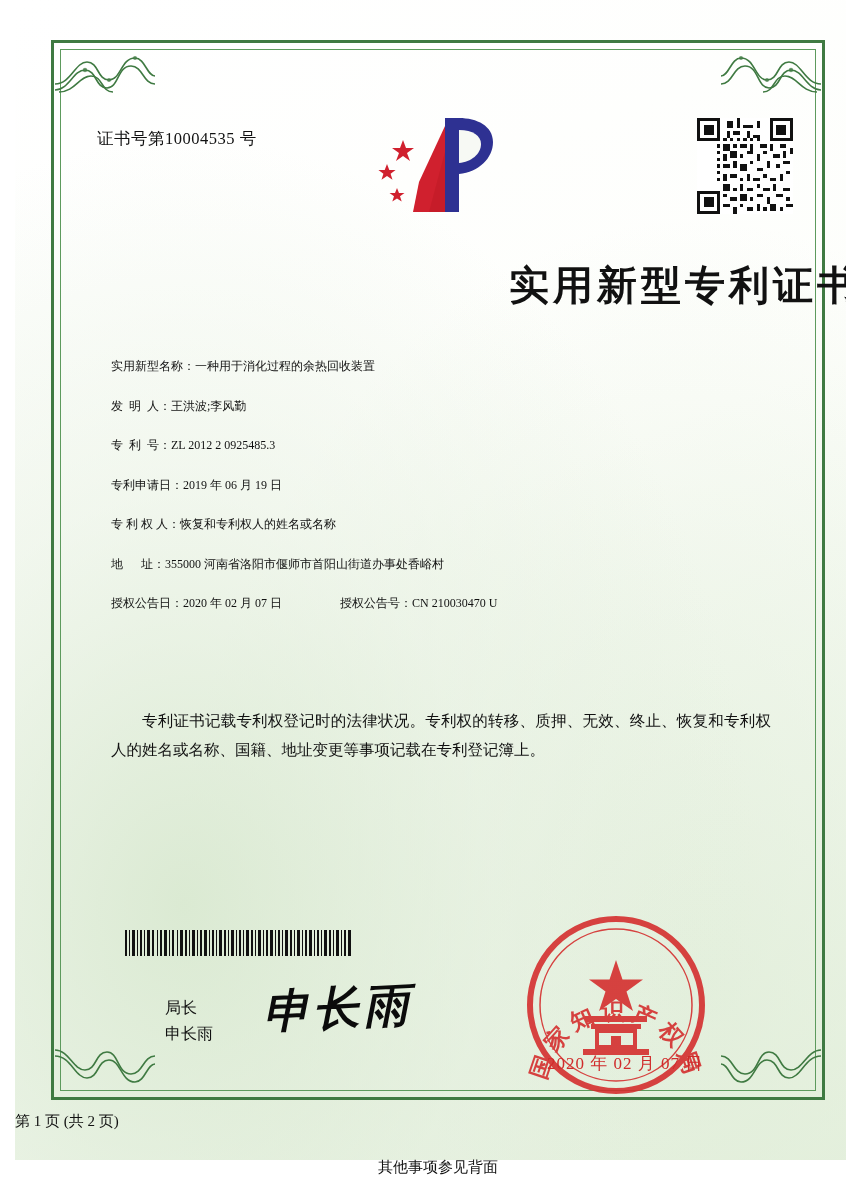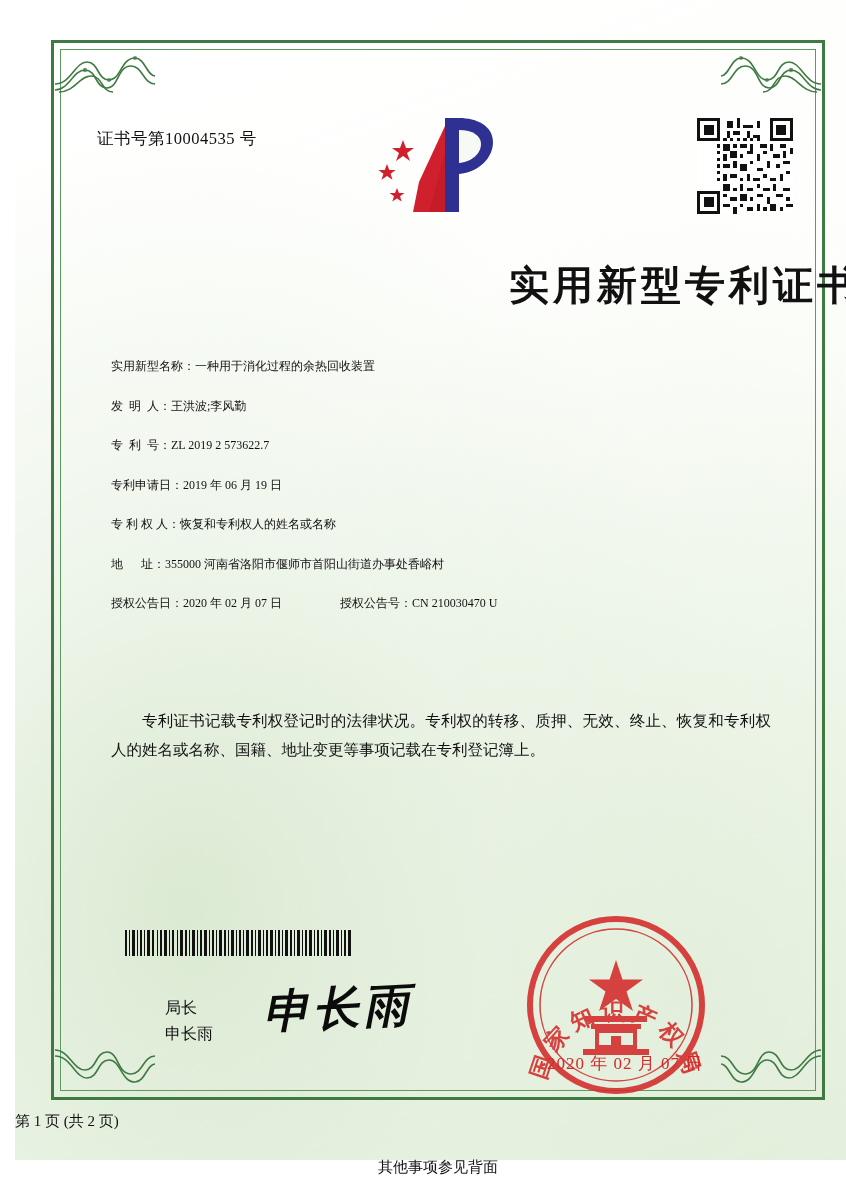--- a/index.html
+++ b/index.html
@@ -381,21 +381,21 @@
     <div class="field-row">
       <span class="field-label">实用新型名称：</span>
       <span class="field-value">一种用于消化过程的余热回收装置</span>
     </div>
     <div class="field-row">
       <span class="field-label">发  明  人：</span>
       <span class="field-value">王洪波;李风勤</span>
     </div>
     <div class="field-row">
       <span class="field-label">专  利  号：</span>
-      <span class="field-value">ZL 2019 2 573622.7</span>
+      <span class="field-value">ZL 2012 2 0925485.3</span>
     </div>
     <div class="field-row">
       <span class="field-label">专利申请日：</span>
       <span class="field-value">2019 年 06 月 19 日</span>
     </div>
     <div class="field-row">
       <span class="field-label">专 利 权 人：</span>
       <span class="field-value">恢复和专利权人的姓名或名称</span>
     </div>
     <div class="field-row">

